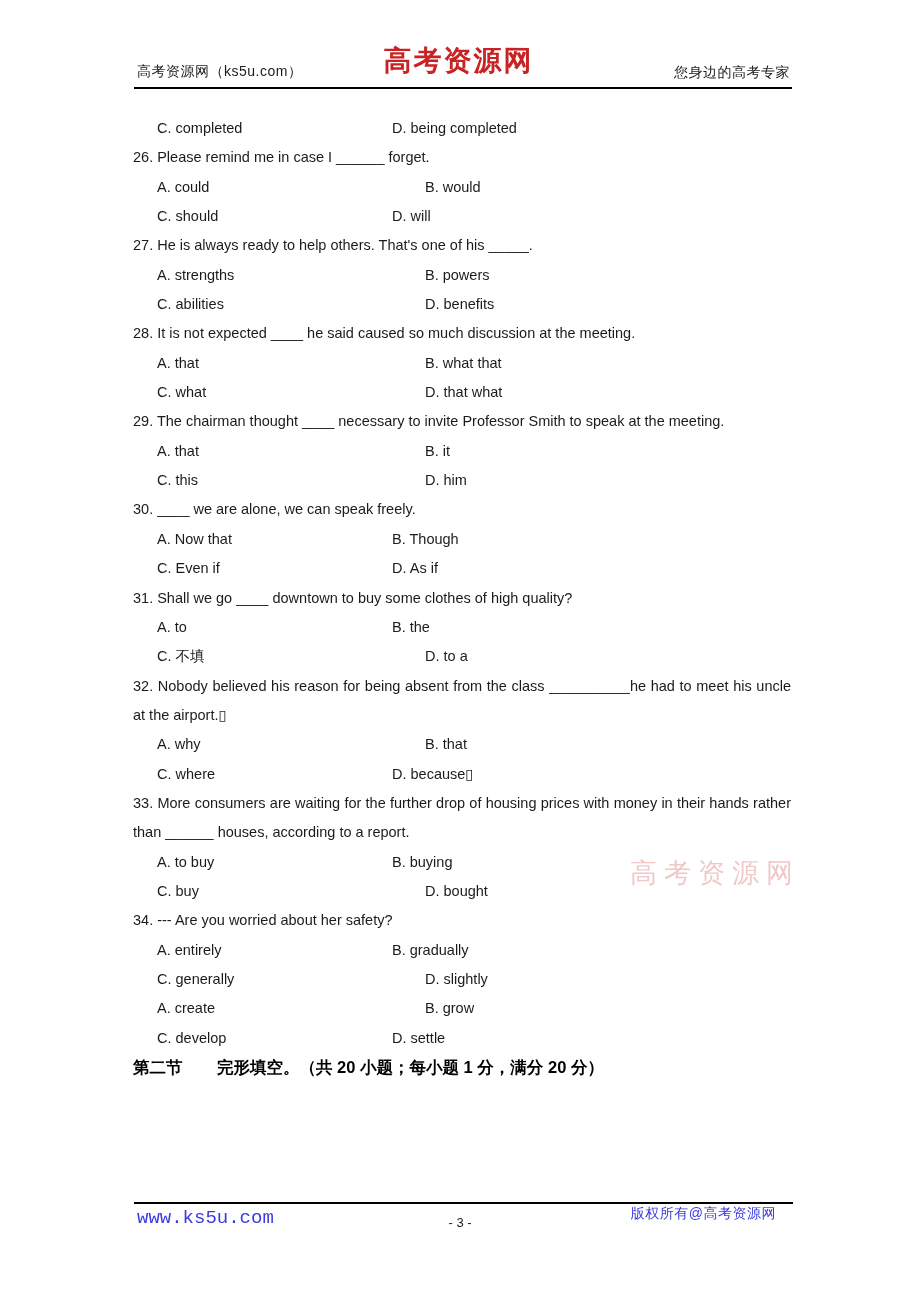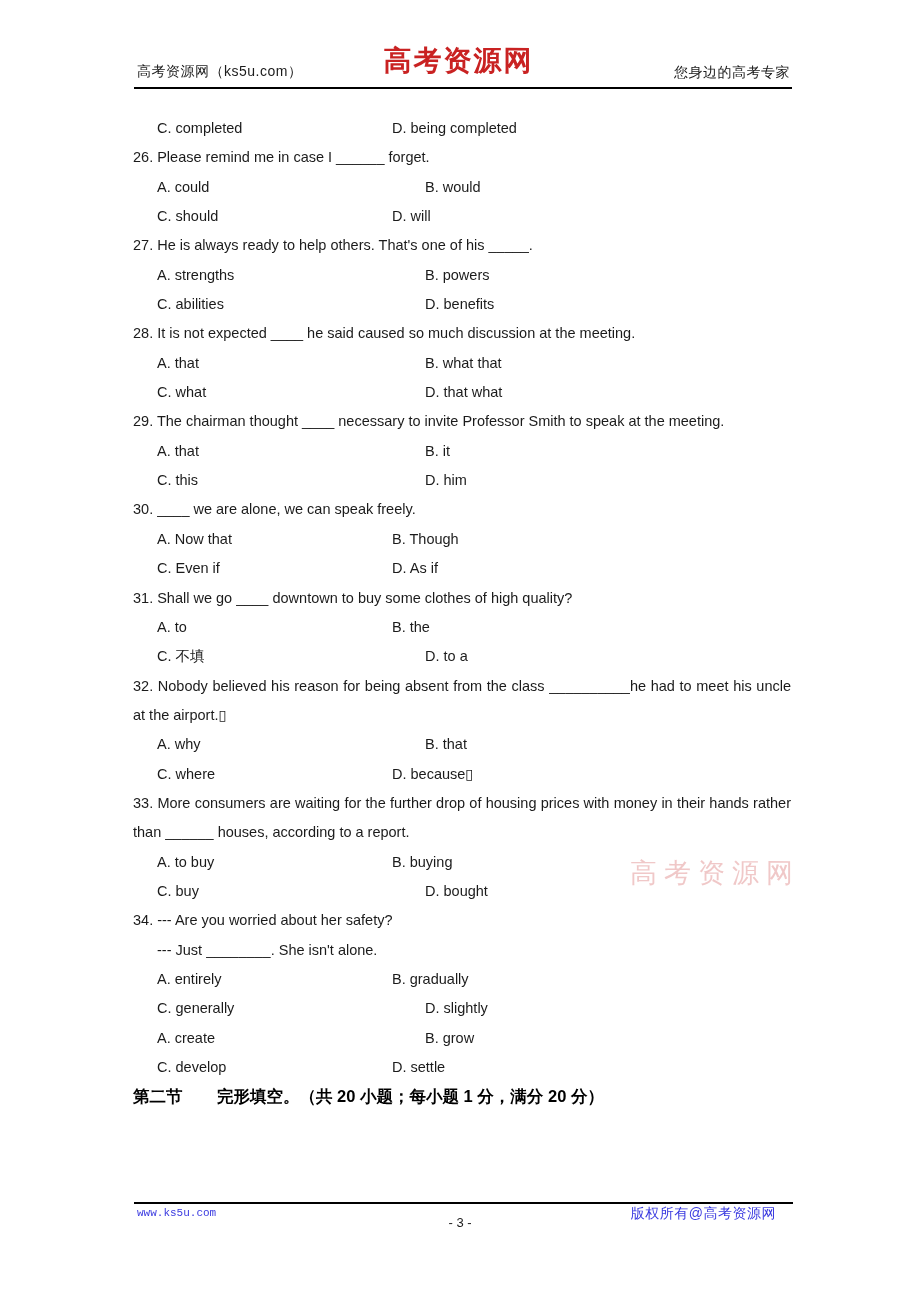--- a/index.html
+++ b/index.html
@@ -61,21 +61,21 @@
   }
   .sec-title{position:absolute;left:84px;top:0;white-space:nowrap;}
   
   .ftr-rule{
     position:absolute;left:134px;top:1202px;width:659px;height:2px;
     background:#000;
   }
   .ftr-left{
     position:absolute;left:137px;top:1207px;
     font-family:"Liberation Mono","DejaVu Sans Mono",monospace;
-    font-size:11px;color:#3a3ae0;text-decoration:none;
+    font-size:19px;color:#3a3ae0;text-decoration:none;
   }
   .ftr-page{
     position:absolute;left:0;top:1215px;width:920px;text-align:center;
     font-size:13px;color:#1b1b1b;
   }
   .ftr-right{
     position:absolute;right:144px;top:1205px;
     font-size:14px;color:#3a3ae0;text-decoration:none;letter-spacing:0.5px;
   }
 </style>
@@ -172,21 +172,20 @@
     <div class="opt-row">
       <span class="opt c1">A. to buy</span>
       <span class="opt c2a">B. buying</span>
     </div>
     <div class="opt-row">
       <span class="opt c1">C. buy</span>
       <span class="opt c2b">D. bought</span>
     </div>
 
     <div class="stem">34. --- Are you worried about her safety?</div>
-    <div class="stem2">--- Just ________. She isn't alone.</div>
     <div class="opt-row">
       <span class="opt c1">A. entirely</span>
       <span class="opt c2a">B. gradually</span>
     </div>
     <div class="opt-row">
       <span class="opt c1">C. generally</span>
       <span class="opt c2b">D. slightly</span>
     </div>
 
     <div class="opt-row">

